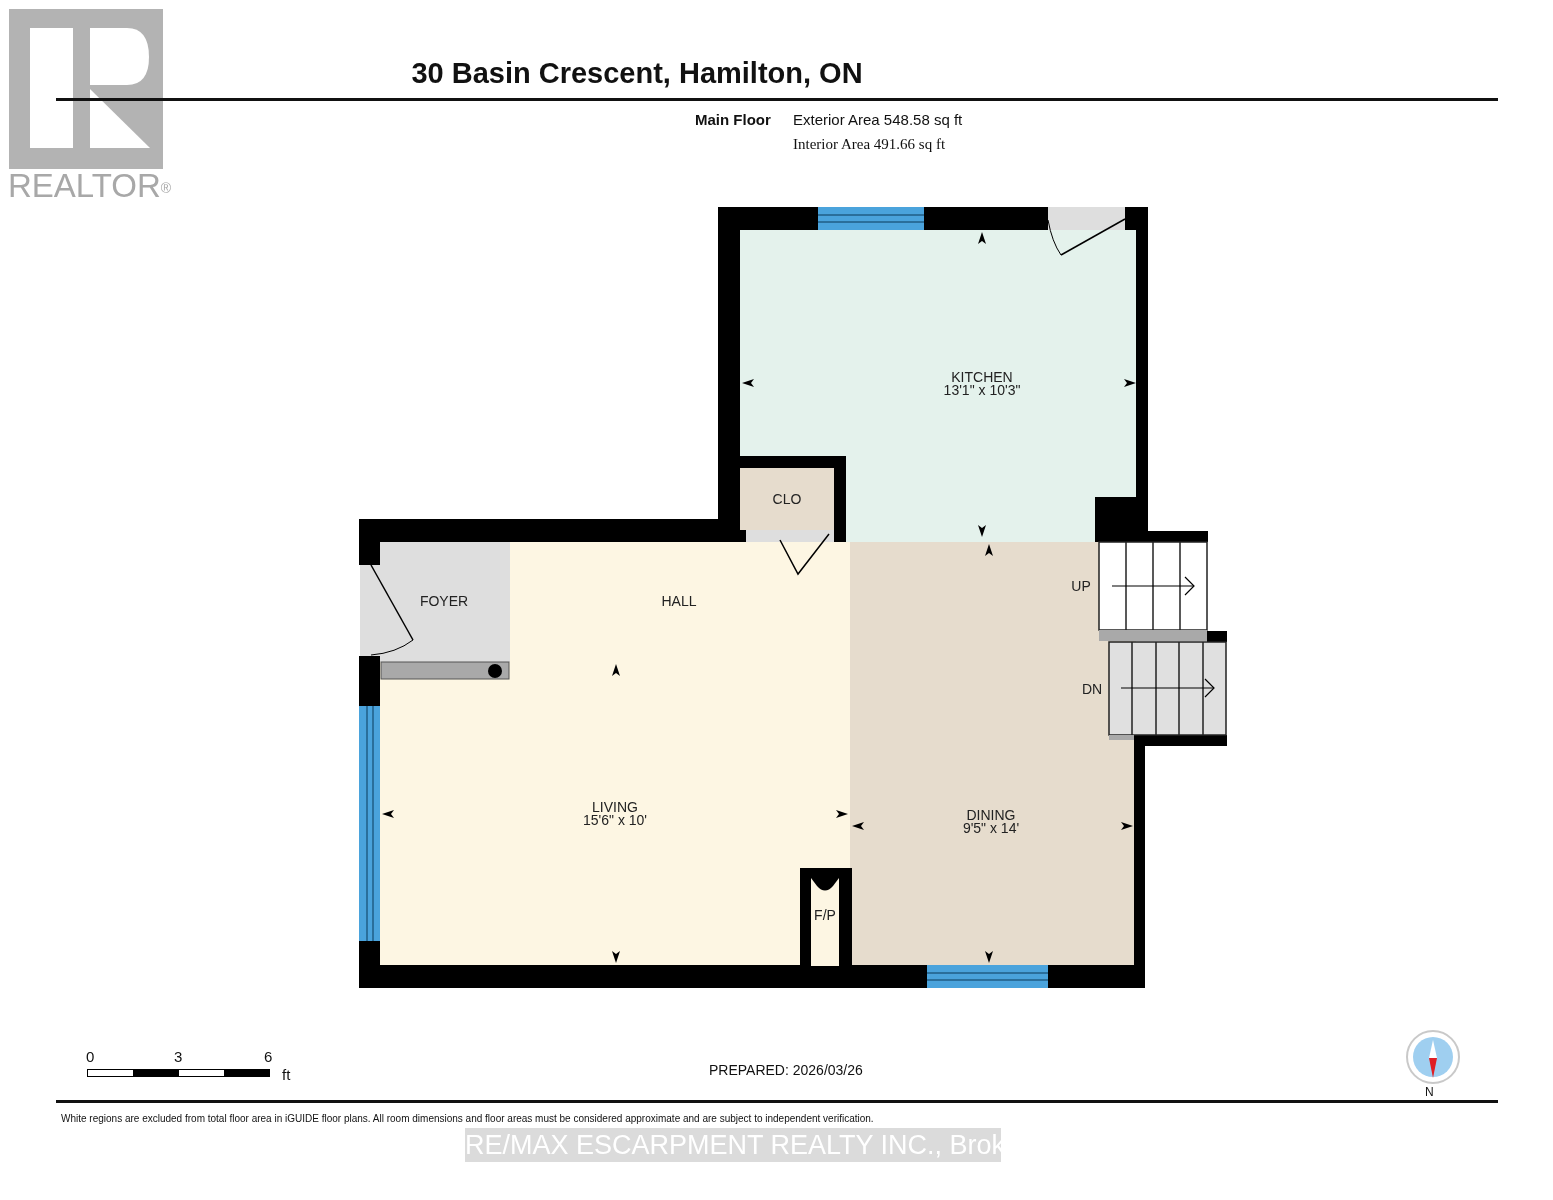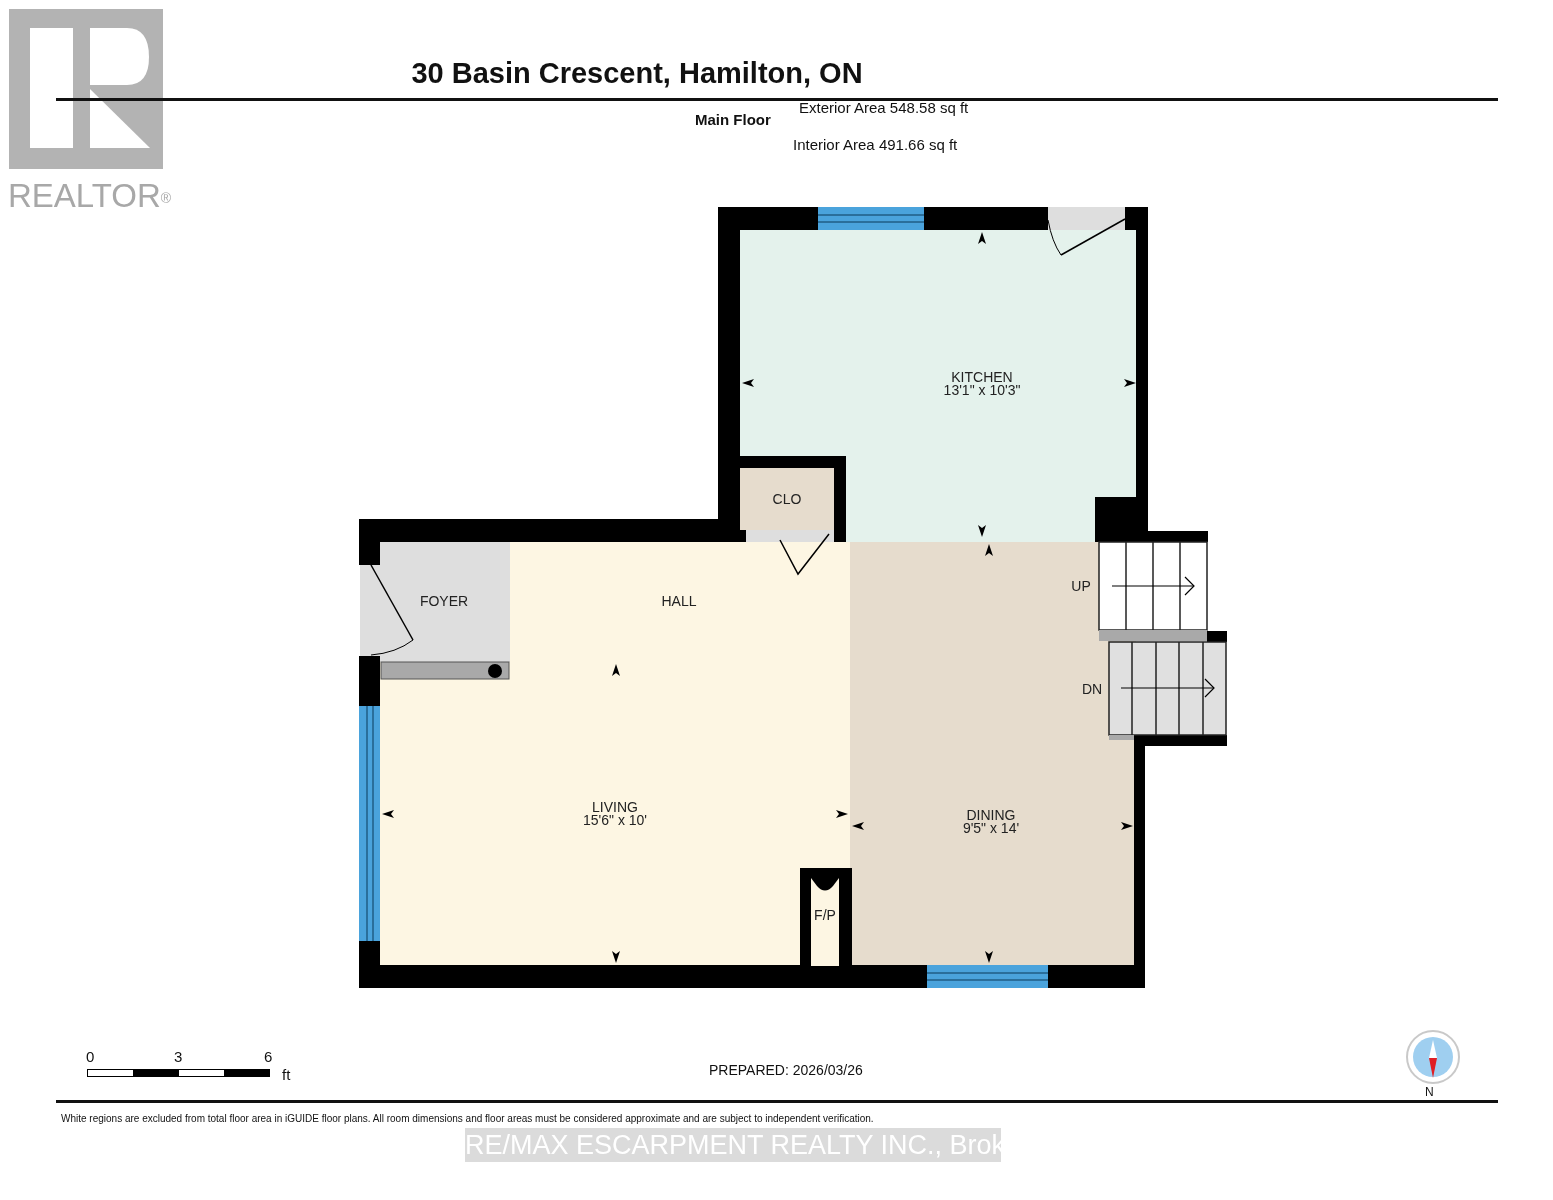--- a/index.html
+++ b/index.html
@@ -1,21 +1,21 @@
 <!DOCTYPE html>
 <html><head>
 <meta charset="utf-8">
 <style>
   html, body { margin: 0; padding: 0; background: #ffffff; }
   body { width: 1553px; height: 1200px; position: relative; overflow: hidden; font-family: "Liberation Sans", sans-serif; color: #111; }
   .abs { position: absolute; }
 
   
   .logo-box { left: 9px; top: 9px; width: 154px; height: 160px; background: #b3b3b3; }
-  .logo-text { left: 8px; top: 168px; font-size: 33px; color: #a8a8a8; letter-spacing: 0px; line-height: 56px; }
+  .logo-text { left: 8px; top: 168px; font-size: 33px; color: #a8a8a8; letter-spacing: 0px; line-height: 36px; }
   .logo-text sup { font-size: 14px; vertical-align: top; position: relative; top: 2px; }
 
   .title { left: 0; width: 1274px; top: 55px; text-align: center; font-size: 29px; font-weight: bold; line-height: 36px; }
   .title-rule { left: 56px; width: 1442px; top: 98px; height: 3px; background: #111; }
 
   .floor-label { left: 695px; top: 111px; font-size: 15px; font-weight: bold; }
   .area-line { left: 793px; font-size: 15px; }
 
   .room-label { font-size: 14px; color: #222; text-align: center; line-height: 13px; transform: translate(-50%, -50%); white-space: nowrap; }
 
@@ -38,22 +38,22 @@
     <path d="M81 19 H118 Q140 19 140 48 Q140 76 118 76 H81 Z" fill="#fff"></path>
     <path d="M81 80 L141 139 H81 Z" fill="#fff"></path>
   </svg>
 </div>
 <div class="abs logo-text"><span>REALTOR</span><sup>®</sup></div>
 
 <div class="abs title">30 Basin Crescent, Hamilton, ON</div>
 <div class="abs title-rule"></div>
 
 <div class="abs floor-label">Main Floor</div>
-<div class="abs area-line" style="top:99px;margin-left:6px;">Exterior Area 548.58 sq ft</div>
-<div class="abs area-line" style="top:136px;">Interior Area 491.66 sq ft</div>
+<div class="abs area-line" style="top:111px;">Exterior Area 548.58 sq ft</div>
+<div class="abs area-line" style="top:136px;font-family:Liberation Serif, serif;">Interior Area 491.66 sq ft</div>
 
 <svg class="abs" style="left:0;top:0;" width="1553" height="1200" viewBox="0 0 1553 1200">
 
   <rect x="740" y="230" width="398" height="312" fill="#e4f2ec"></rect>
   <rect x="740" y="468" width="94" height="62" fill="#e6dccd"></rect>
   <rect x="380" y="542" width="130" height="120" fill="#dedede"></rect>
   <rect x="510" y="542" width="340" height="120" fill="#fdf6e3"></rect>
   <rect x="380" y="662" width="470" height="304" fill="#fdf6e3"></rect>
   <rect x="850" y="542" width="286" height="424" fill="#e6dccd"></rect>
   <rect x="360" y="565" width="20" height="92" fill="#dedede"></rect>

